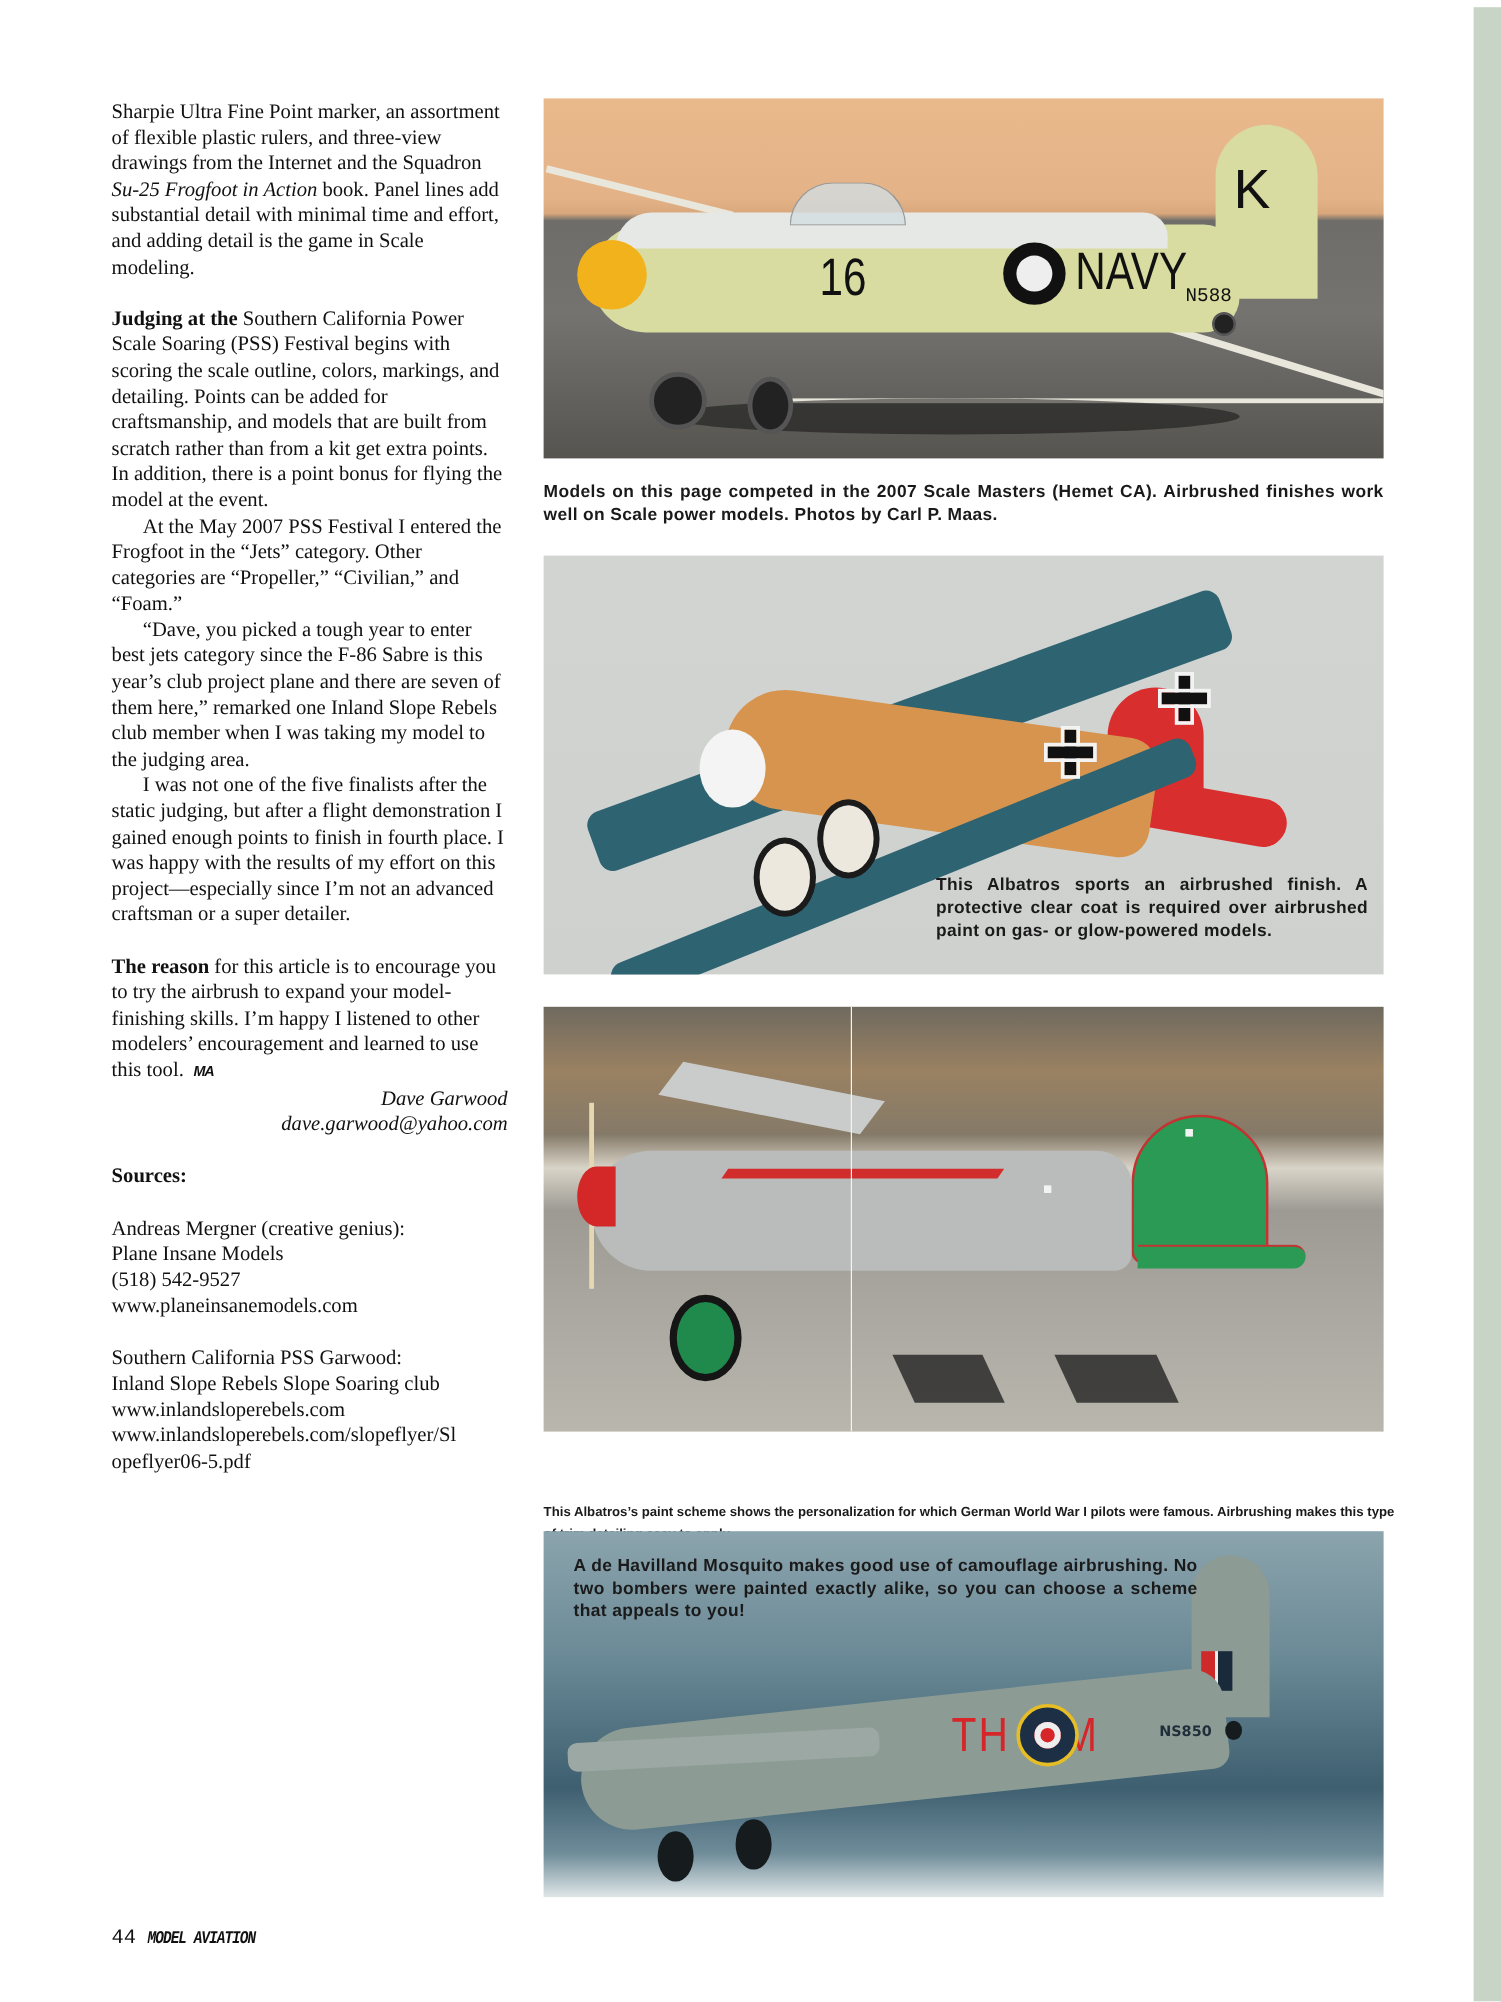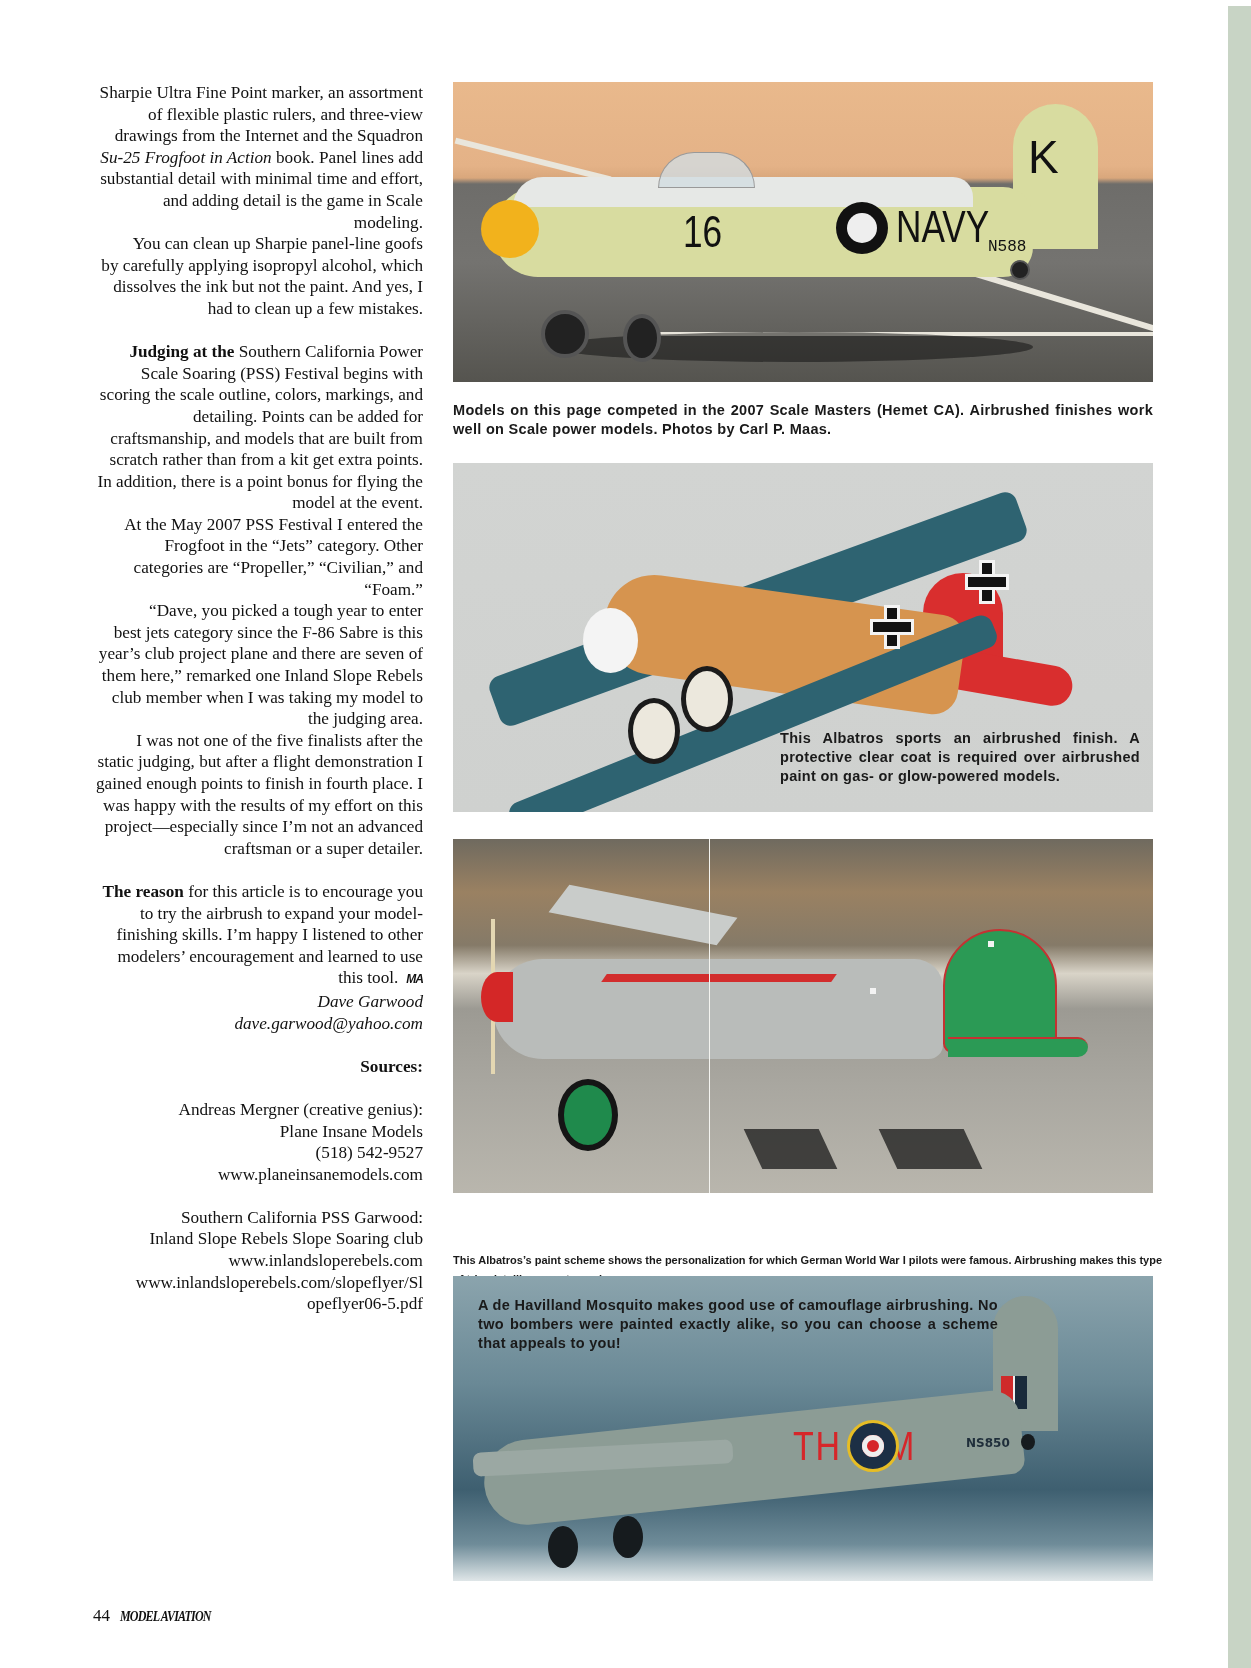--- a/index.html
+++ b/index.html
@@ -1,27 +1,27 @@
 <!DOCTYPE html>
 <html><head>
 <meta charset="utf-8">
 <style>
   html, body { margin:0; padding:0; background:#ffffff; }
   body { width:1251px; height:1668px; position:relative; overflow:hidden; }
   .side-bar { position:absolute; left:1228px; top:6px; width:23px; height:1662px; background:#c8d4c5; }
   .col-text { position:absolute; left:93px; top:82px; width:330px;
     font-family:"Liberation Serif", serif; font-size:17.2px; line-height:21.6px; color:#111; }
-  .col-text p { margin:0;text-align:right; }
+  .col-text p { margin:0; }
   .col-text .indent { text-indent:26px; }
   .col-text .gap { height:21.6px; }
   .col-text b { font-weight:bold; }
   .col-text i { font-style:italic; }
   .col-text .right { text-align:right; font-style:italic; }
   .ma-mark { font-family:"Liberation Sans", sans-serif; font-weight:bold; font-style:italic; font-size:12px; letter-spacing:-1px; margin-left:8px; }
-  .footer { position:absolute; left:93px; top:1606px; font-family:Liberation Serif, serif; font-size:17px; color:#111; }
+  .footer { position:absolute; left:93px; top:1606px; font-family:Liberation Mono, monospace; font-size:17px; color:#111; }
   .footer .mag { font-weight:bold; font-style:italic; font-size:15px; letter-spacing:-1px; margin-left:10px; text-transform:uppercase; transform:scaleX(0.8); display:inline-block; transform-origin:left; }
 
   .photo { position:absolute; left:453px; width:700px; overflow:hidden; }
   .cap { font-family:Liberation Sans, sans-serif; font-weight:bold; font-size:14.5px; line-height:19px; color:#1a1a1a; letter-spacing:0.3px; }
 
   
   #photo1 { top:82px; height:300px; background:linear-gradient(#e9b98c 0%, #e4b287 28%, #d9a77c 32%, #6e6d6a 34%, #747370 60%, #55544f 100%); }
   #photo1 .stripe { position:absolute; height:6px; background:#e9e6dc; }
   #photo1 .fuse { position:absolute; left:40px; top:105px; width:540px; height:90px; background:#d8dca0; border-radius:60px 40px 40px 60px; }
   #photo1 .fuse-top { position:absolute; left:60px; top:95px; width:460px; height:30px; background:#e6e8e6; border-radius:30px 20px 0 0; }
@@ -82,21 +82,20 @@
   #photo4 .wheel { position:absolute; width:30px; height:42px; border-radius:50%; background:#161b1e; }
   #photo4 .cap { position:absolute; left:25px; top:20px; width:520px; text-align:justify; }
 </style>
 </head>
 <body>
 
 <div class="side-bar"></div>
 
 <div class="col-text">
   <p><span>Sharpie Ultra Fine Point marker, an assortment of flexible plastic rulers, and three-view drawings from the Internet and the Squadron </span><i>Su-25 Frogfoot in Action</i><span> book. Panel lines add substantial detail with minimal time and effort, and adding detail is the game in Scale modeling.</span></p>
-  <p class="indent">You can clean up Sharpie panel-line goofs by carefully applying isopropyl alcohol, which dissolves the ink but not the paint. And yes, I had to clean up a few mistakes.</p>
   <div class="gap"></div>
   <p><b>Judging at the</b><span> Southern California Power Scale Soaring (PSS) Festival begins with scoring the scale outline, colors, markings, and detailing. Points can be added for craftsmanship, and models that are built from scratch rather than from a kit get extra points. In addition, there is a point bonus for flying the model at the event.</span></p>
   <p class="indent">At the May 2007 PSS Festival I entered the Frogfoot in the “Jets” category. Other categories are “Propeller,” “Civilian,” and “Foam.”</p>
   <p class="indent">“Dave, you picked a tough year to enter best jets category since the F-86 Sabre is this year’s club project plane and there are seven of them here,” remarked one Inland Slope Rebels club member when I was taking my model to the judging area.</p>
   <p class="indent">I was not one of the five finalists after the static judging, but after a flight demonstration I gained enough points to finish in fourth place. I was happy with the results of my effort on this project—especially since I’m not an advanced craftsman or a super detailer.</p>
   <div class="gap"></div>
   <p><b>The reason</b><span> for this article is to encourage you to try the airbrush to expand your model-finishing skills. I’m happy I listened to other modelers’ encouragement and learned to use this tool.</span><span class="ma-mark">MA</span></p>
   <p class="right">Dave Garwood</p>
   <p class="right">dave.garwood@yahoo.com</p>
   <div class="gap"></div>

